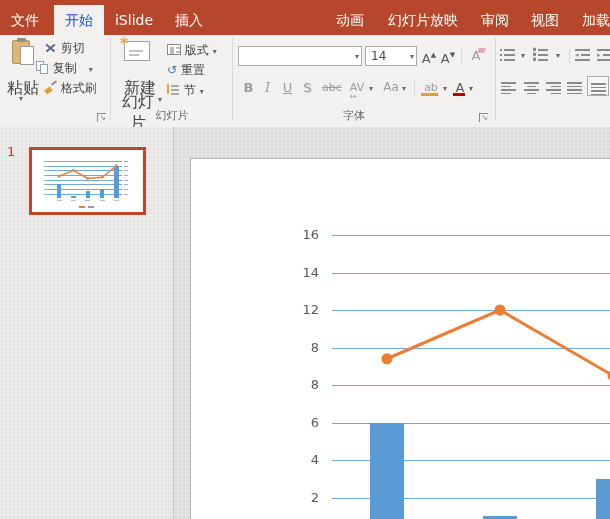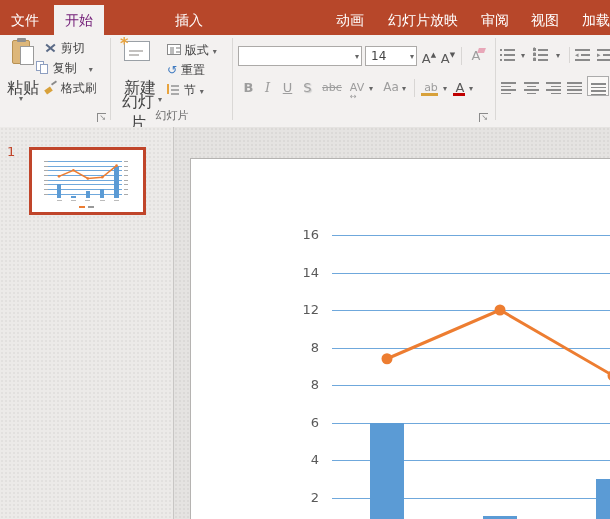--- a/index.html
+++ b/index.html
@@ -3,21 +3,21 @@
 <meta charset="utf-8">
 <style>
   html,body{margin:0;padding:0;}
   #app{position:relative;width:610px;height:519px;overflow:hidden;
        font-family:"DejaVu Sans","Liberation Sans",sans-serif;
        background:#E7E5E3;-webkit-font-smoothing:antialiased;}
   
   #tabbar{position:absolute;left:0;top:0;width:610px;height:35px;background:#B7472A;}
   .tab{position:absolute;top:5px;height:30px;line-height:30px;text-align:center;
        color:#FFFFFF;font-size:14px;cursor:default;white-space:nowrap;}
-  .tab.active{background:#F3F1F0;color:#701a75;text-align:center;}
+  .tab.active{background:#F3F1F0;color:#1d4ed8;text-align:center;}
   
   #ribbon{position:absolute;left:0;top:35px;width:610px;height:92px;background:#F3F1F0;
           border-bottom:1px solid #D2D0CE;}
   #ribbon *{box-sizing:border-box;}
   .vsep{position:absolute;top:3px;height:82px;width:1px;background:#DAD8D6;}
   .msep{position:absolute;width:1px;background:#D8D6D4;}
   .grouplabel{position:absolute;bottom:4px;font-size:11px;color:#696969;text-align:center;}
   .launcher{position:absolute;width:9px;height:9px;border-top:1px solid #8A8A8A;border-left:1px solid #8A8A8A;font-size:8px;line-height:8px;color:#8A8A8A;text-align:right;}
   .btnlabel{font-size:16px;color:#444;}
   .dd{font-size:8px;color:#666;}
@@ -74,20 +74,21 @@
   #linesvg{position:absolute;left:0;top:0;}
 </style>
 </head>
 <body>
 
 <div id="app">
 
   <div id="tabbar">
       <div class="tab" style="left: 8px; width: 34px;">文件</div>
       <div class="tab active" style="left: 54px; width: 50px;">开始</div>
+      <div class="tab" style="left: 110px; width: 48px;">iSlide</div>
       <div class="tab" style="left: 170px; width: 38px;">插入</div>
       <div class="tab" style="left: 328px; width: 44px;">动画</div>
       <div class="tab" style="left: 378px; width: 90px;">幻灯片放映</div>
       <div class="tab" style="left: 474px; width: 42px;">审阅</div>
       <div class="tab" style="left: 524px; width: 42px;">视图</div>
       <div class="tab" style="left: 574px; width: 58px;">加载项</div>
     </div>
 
   <div id="ribbon">
 
@@ -162,20 +163,21 @@
     <div class="fbtn" style="left:347px;top:43px;width:20px;font-size:11px;"><span>AV</span><span style="position:absolute;left:3px;top:9px;font-size:8px;">↔</span></div>
     <div class="dd" style="position:absolute;left:369px;top:49px;">▾</div>
     <div class="fbtn" style="left:381px;top:43px;width:20px;font-size:12px;">Aa</div>
     <div class="dd" style="position:absolute;left:402px;top:49px;">▾</div>
     <div class="msep" style="left:414px;top:44px;height:18px;"></div>
     <div class="fbtn" style="left:420px;top:43px;width:22px;font-size:11px;"><span>ab</span><span class="underbar" style="width:17px;background:#D8A13A;"></span></div>
     <div class="dd" style="position:absolute;left:443px;top:49px;">▾</div>
     <div class="fbtn" style="left:452px;top:43px;width:16px;color:#595959;"><span>A</span><span class="underbar" style="width:12px;background:#C00000;"></span></div>
     <div class="dd" style="position:absolute;left:469px;top:49px;">▾</div>
 
+    <div class="grouplabel" style="left:234px;width:240px;">字体</div>
     <div class="launcher" style="left:479px;bottom:5px;">↘</div>
     <div class="vsep" style="left:495px;"></div>
 
     <div style="position:absolute;left:500px;top:12px;">
       <span class="listic">
         <b style="left:0;top:1px;width:2px;height:2px;"></b><i style="left:4px;top:1px;width:11px;"></i>
         <b style="left:0;top:6px;width:2px;height:2px;"></b><i style="left:4px;top:6px;width:11px;"></i>
         <b style="left:0;top:11px;width:2px;height:2px;"></b><i style="left:4px;top:11px;width:11px;"></i>
       </span>
     </div>

